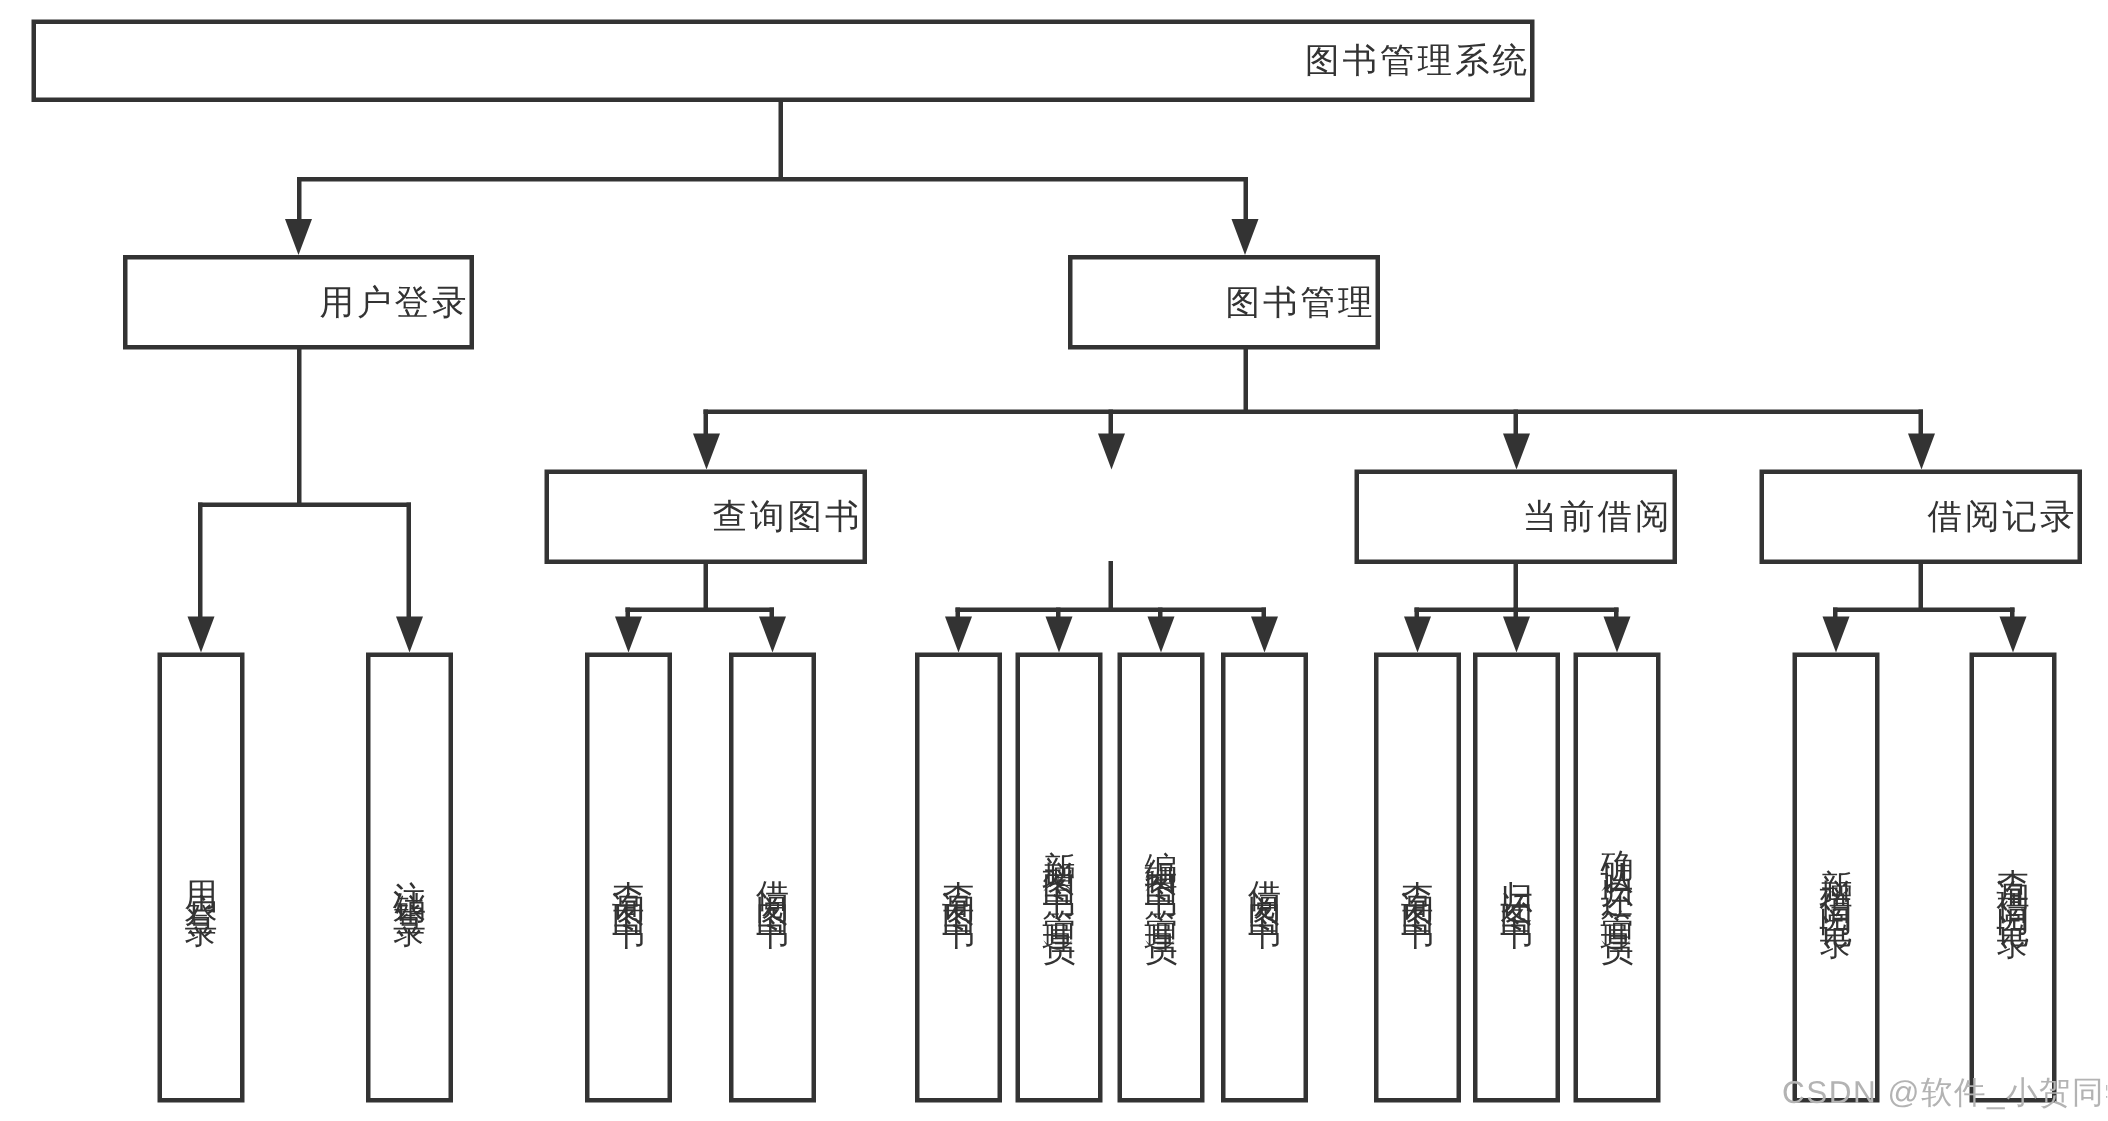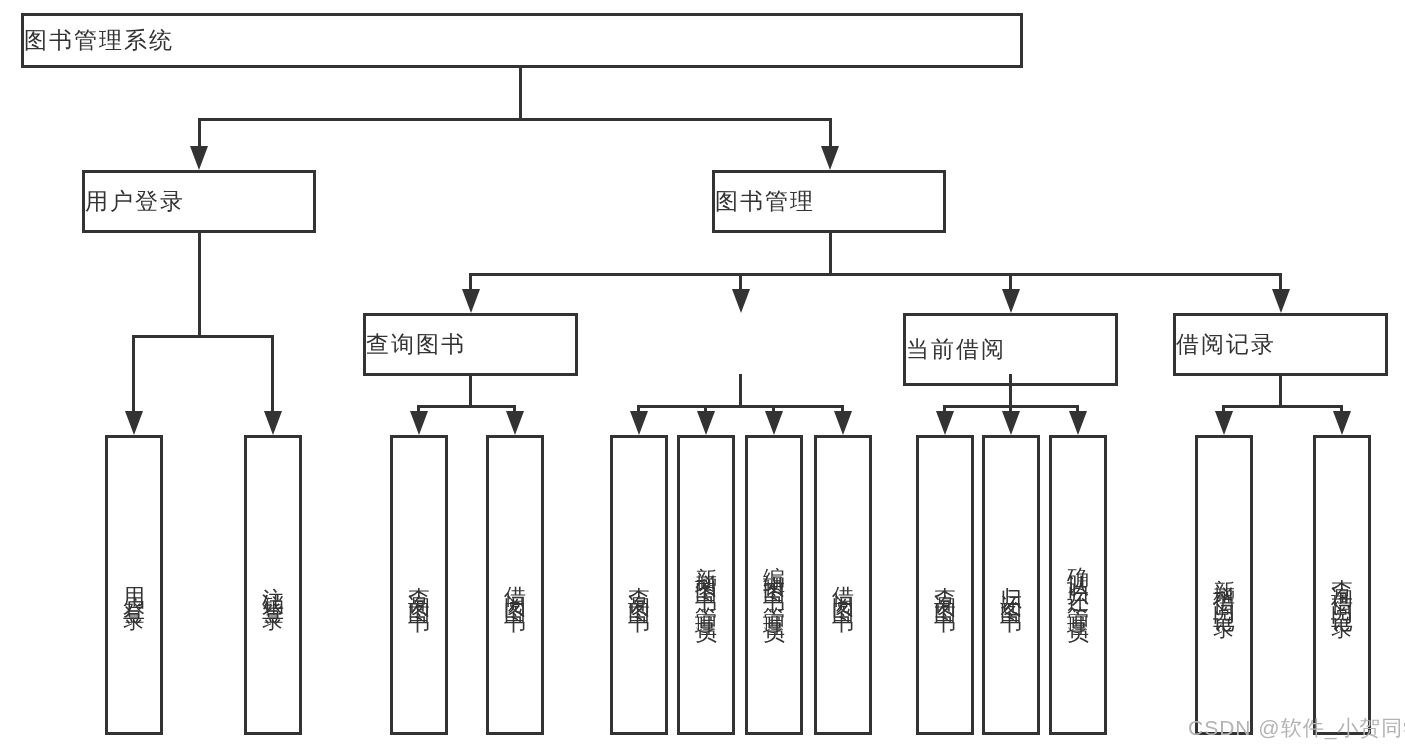--- a/index.html
+++ b/index.html
@@ -15,21 +15,21 @@
     background: #ffffff;
     overflow: hidden;
     color: #333333;
   }
   .box {
     position: absolute;
     border: 3px solid #333333;
     background: #ffffff;
     display: flex;
     align-items: center;
-    justify-content: flex-start;
+    justify-content: flex-end;
     box-sizing: border-box;
     font-size: 23px;
     letter-spacing: 2px;
     color: #333333;
     white-space: nowrap;
   }
   .leaf {
     position: absolute;
     border: 3px solid #333333;
     background: #ffffff;
@@ -91,21 +91,21 @@
   <div class="vline" style="left:519px; top:67px; height:53px;"></div>
   <div class="hline" style="left:198px; top:118px; width:634px;"></div>
   <div class="vline" style="left:198px; top:118px; height:32px;"></div>
   <div class="arrow" style="left:190px; top:146px;"></div>
   <div class="vline" style="left:829px; top:118px; height:32px;"></div>
   <div class="arrow" style="left:821px; top:146px;"></div>
 
   <div class="box" style="left:82px; top:170px; width:234px; height:63px;">
     <span>用户登录</span>
   </div>
-  <div class="box" style="left:712px; top:170px; width:234px; height:63px;">
+  <div class="box" style="left:712px; top:170px; width:208px; height:63px;">
     <span>图书管理</span>
   </div>
 
   <div class="vline" style="left:198px; top:232px; height:105px;"></div>
   <div class="hline" style="left:132px; top:335px; width:142px;"></div>
   <div class="vline" style="left:132px; top:335px; height:78px;"></div>
   <div class="arrow" style="left:125px; top:411px;"></div>
   <div class="vline" style="left:271px; top:335px; height:78px;"></div>
   <div class="arrow" style="left:264px; top:411px;"></div>
 
@@ -116,21 +116,21 @@
   <div class="vline" style="left:739px; top:273px; height:18px;"></div>
   <div class="arrow" style="left:732px; top:289px;"></div>
   <div class="vline" style="left:1009px; top:273px; height:18px;"></div>
   <div class="arrow" style="left:1002px; top:289px;"></div>
   <div class="vline" style="left:1279px; top:273px; height:18px;"></div>
   <div class="arrow" style="left:1272px; top:289px;"></div>
 
   <div class="box" style="left:363px; top:313px; width:215px; height:63px;">
     <span>查询图书</span>
   </div>
-  <div class="box" style="left:903px; top:313px; width:215px; height:73px;">
+  <div class="box" style="left:903px; top:313px; width:215px; height:63px;">
     <span>当前借阅</span>
   </div>
   <div class="box" style="left:1173px; top:313px; width:215px; height:63px;">
     <span>借阅记录</span>
   </div>
 
   <div class="vline" style="left:469px; top:374px; height:33px;"></div>
   <div class="vline" style="left:739px; top:374px; height:33px;"></div>
   <div class="vline" style="left:1009px; top:374px; height:33px;"></div>
   <div class="vline" style="left:1279px; top:374px; height:33px;"></div>

